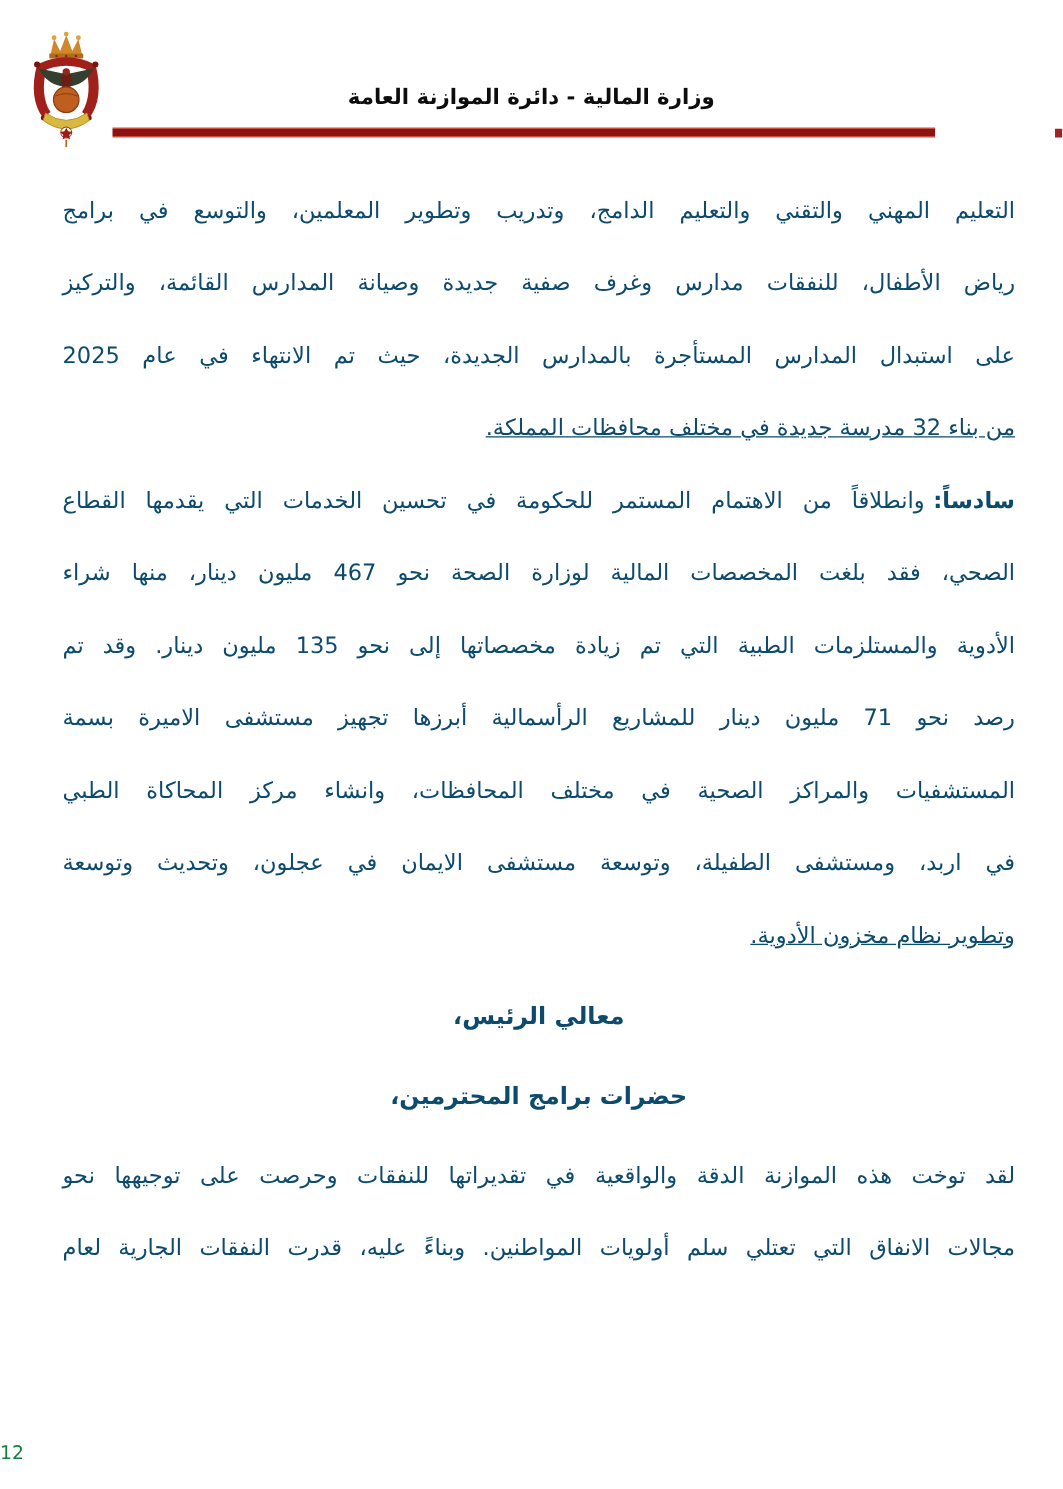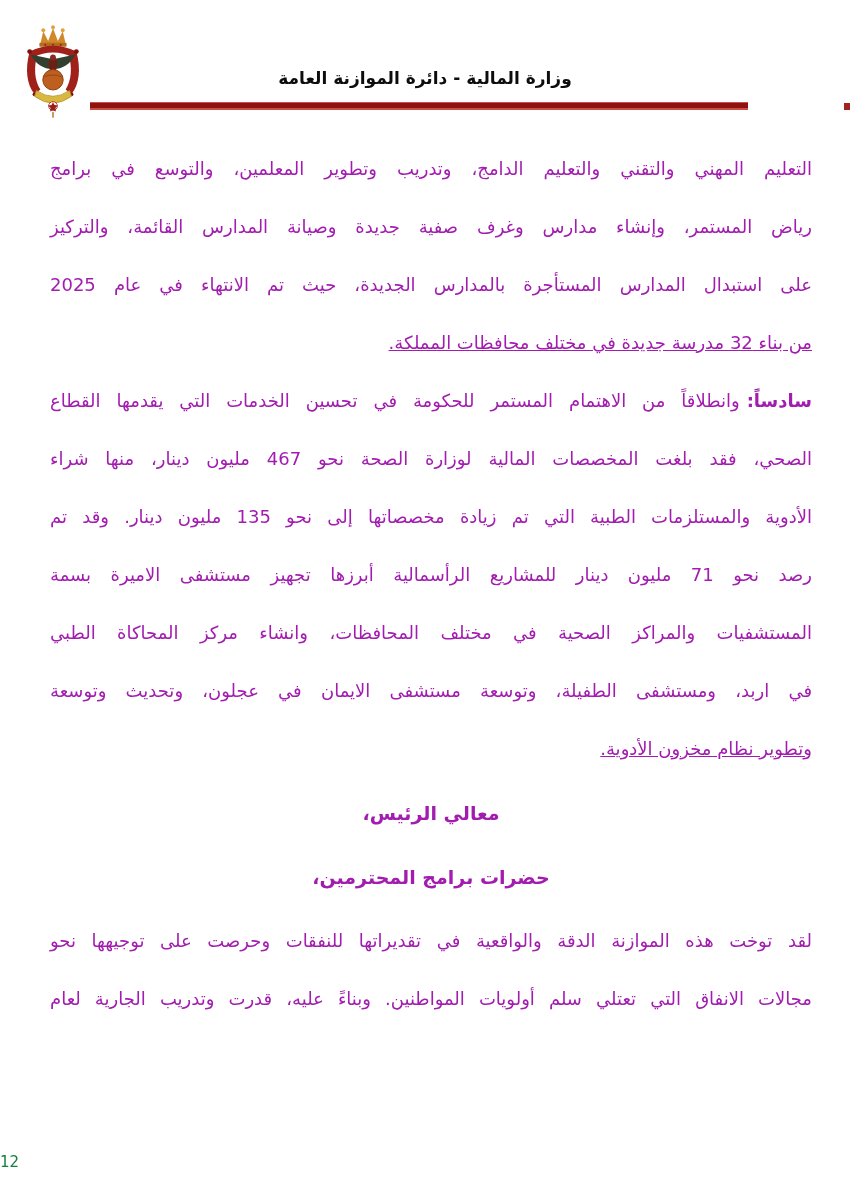--- a/index.html
+++ b/index.html
@@ -53,21 +53,21 @@
   }
   
   .body-text {
     position: absolute;
     top: 140px;
     right: 38px;
     left: 50px;
     direction: rtl;
     font-size: 18px;
     line-height: 58px;
-    color: #a21caf;
+    color: #0c4a6e;
   }
   .para { margin: 0; }
   .line {
     text-align: justify;
     text-align-last: justify;
     white-space: normal;
   }
   .line.last {
     text-align: right;
     text-align-last: right;
@@ -138,21 +138,21 @@
     <div class="header-title">وزارة المالية - دائرة الموازنة العامة</div>
 
     <div class="header-rule"></div>
     <div class="header-rule-frag"></div>
   </header>
 
   <main class="body-text">
 
     <div class="para">
       <div class="line">التعليم المهني والتقني والتعليم الدامج، وتدريب وتطوير المعلمين، والتوسع في برامج</div>
-      <div class="line">رياض المستمر، وإنشاء مدارس وغرف صفية جديدة وصيانة المدارس القائمة، والتركيز</div>
+      <div class="line">رياض الأطفال، للنفقات مدارس وغرف صفية جديدة وصيانة المدارس القائمة، والتركيز</div>
       <div class="line">على استبدال المدارس المستأجرة بالمدارس الجديدة، حيث تم الانتهاء في عام 2025</div>
       <div class="line last">من بناء 32 مدرسة جديدة في مختلف محافظات المملكة.</div>
     </div>
 
     <div class="para">
       <div class="line">
         <span class="bold-prefix">سادساً:</span><span>وانطلاقاً من الاهتمام المستمر للحكومة في تحسين الخدمات التي يقدمها القطاع</span>
       </div>
       <div class="line">الصحي، فقد بلغت المخصصات المالية لوزارة الصحة نحو 467 مليون دينار، منها شراء</div>
       <div class="line">الأدوية والمستلزمات الطبية التي تم زيادة مخصصاتها إلى نحو 135 مليون دينار. وقد تم</div>
@@ -160,21 +160,21 @@
       <div class="line">المستشفيات والمراكز الصحية في مختلف المحافظات، وانشاء مركز المحاكاة الطبي</div>
       <div class="line">في اربد، ومستشفى الطفيلة، وتوسعة مستشفى الايمان في عجلون، وتحديث وتوسعة</div>
       <div class="line last">وتطوير نظام مخزون الأدوية.</div>
     </div>
 
     <div class="heading">معالي الرئيس،</div>
     <div class="heading">حضرات برامج المحترمين،</div>
 
     <div class="para">
       <div class="line">لقد توخت هذه الموازنة الدقة والواقعية في تقديراتها للنفقات وحرصت على توجيهها نحو</div>
-      <div class="line">مجالات الانفاق التي تعتلي سلم أولويات المواطنين. وبناءً عليه، قدرت وتدريب الجارية لعام</div>
+      <div class="line">مجالات الانفاق التي تعتلي سلم أولويات المواطنين. وبناءً عليه، قدرت النفقات الجارية لعام</div>
     </div>
 
   </main>
 
   <footer>
     <div class="page-number">12</div>
   </footer>
 
 </div>
 

